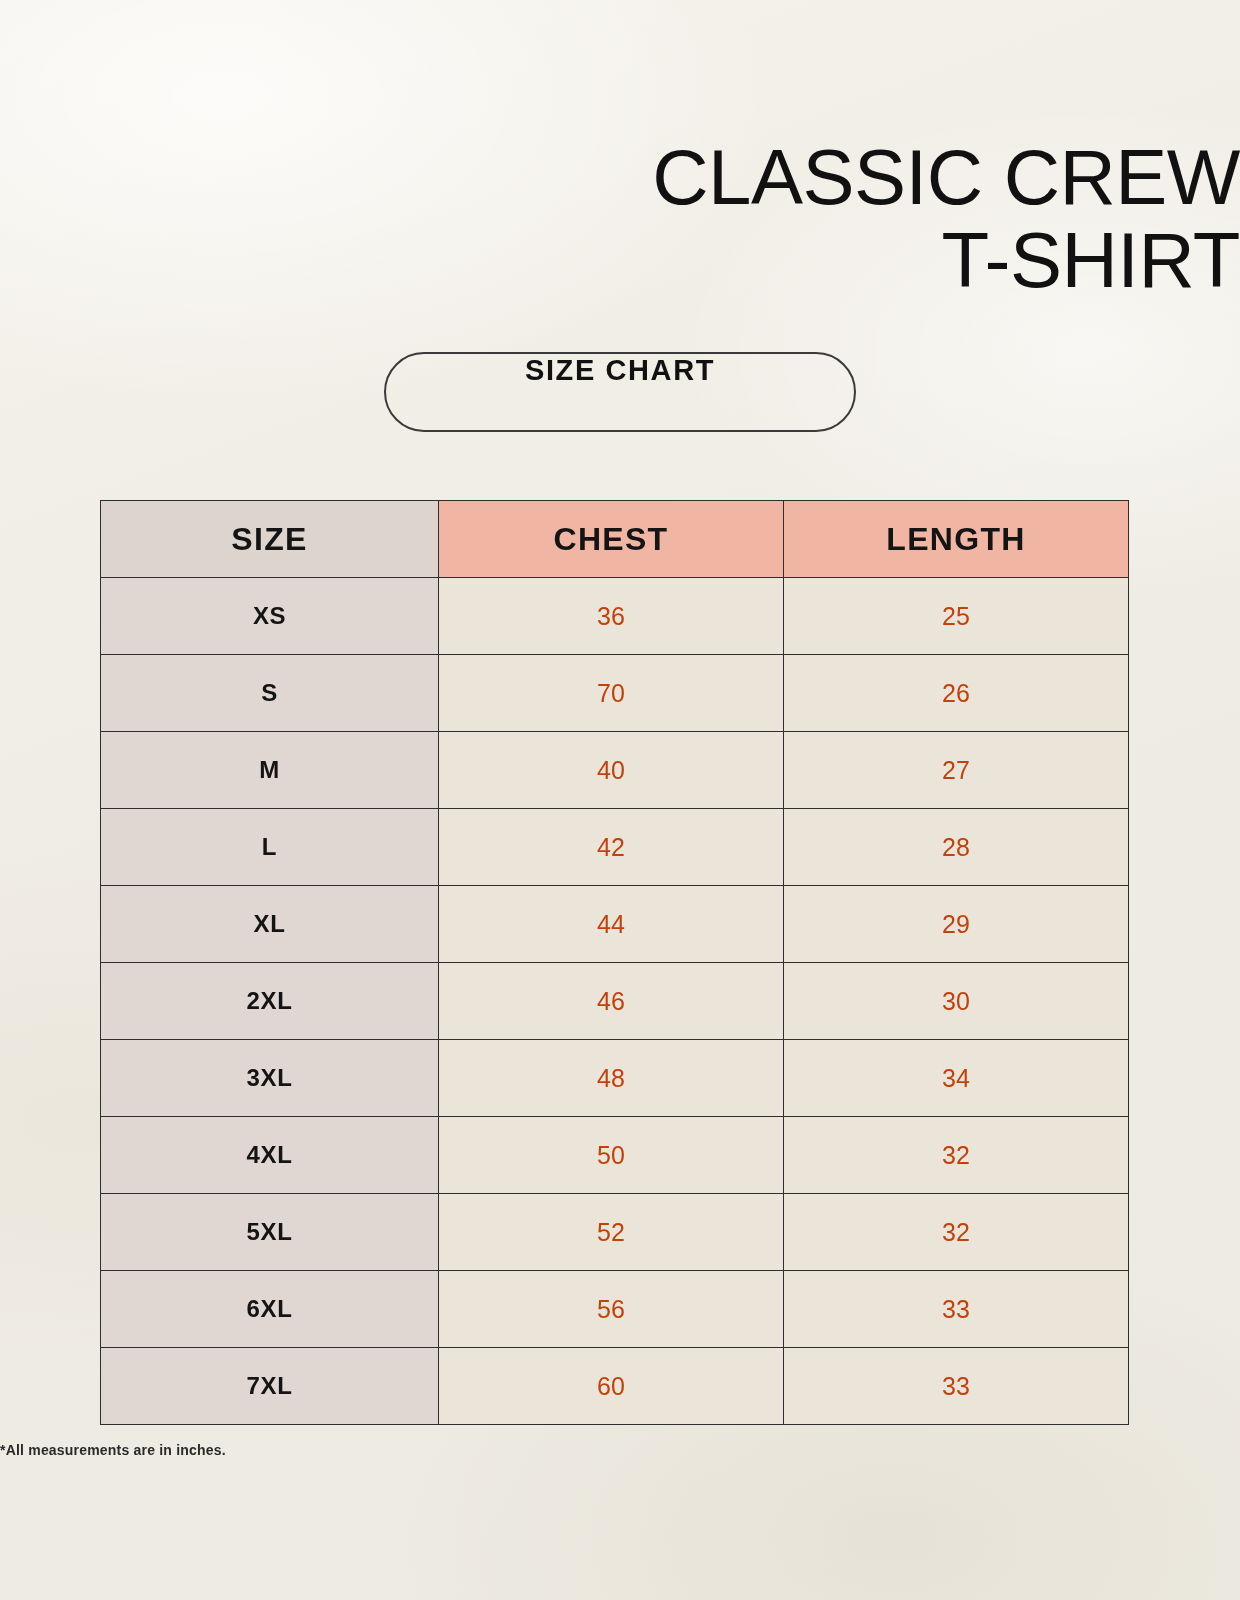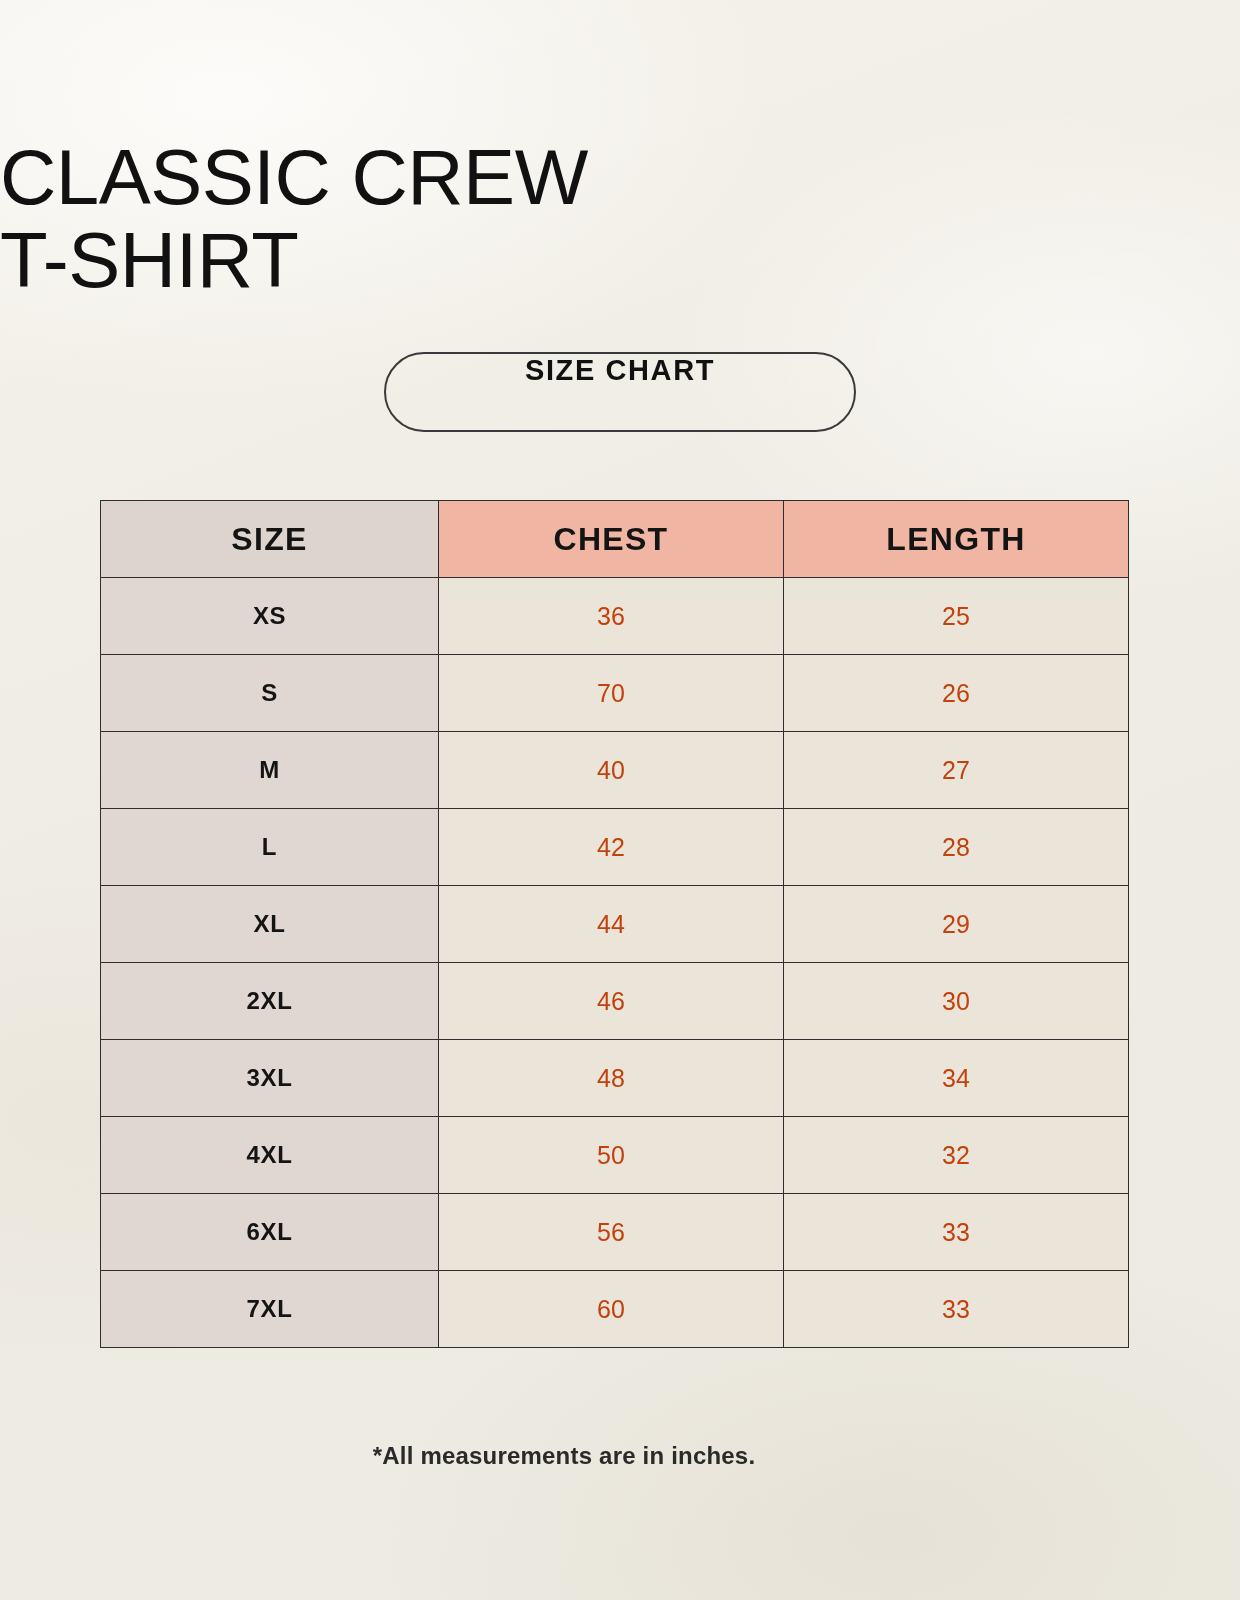--- a/index.html
+++ b/index.html
@@ -30,21 +30,21 @@
   .page {
     position: relative;
     width: 1240px;
     height: 1600px;
   }
   .title {
     position: absolute;
     top: 84px;
     left: 0;
     right: 0;
-    text-align: left;
+    text-align: right;
     font-size: 78px;
     line-height: 1.06;
     letter-spacing: -0.5px;
     font-weight: 400;
     color: #111111;
   }
   .title .line {
     display: block;
   }
   .pill {
@@ -110,22 +110,22 @@
     background: #eae4d9;
     font-size: 25px;
     font-weight: 400;
     color: #c2410c;
   }
   .footnote {
     position: absolute;
     top: 1442px;
     left: 0;
     width: 1128px;
-    text-align: center;
-    font-size: 24px;
+    text-align: left;
+    font-size: 14px;
     font-weight: 700;
     letter-spacing: 0.2px;
     color: #2a2a2a;
   }
 </style>
 </head>
 <body>
 
 <div class="page">
   <div class="bg-wash"></div>
@@ -188,20 +188,25 @@
           <td class="cell-size">3XL</td>
           <td class="cell-val">48</td>
           <td class="cell-val">34</td>
         </tr>
         <tr>
           <td class="cell-size">4XL</td>
           <td class="cell-val">50</td>
           <td class="cell-val">32</td>
         </tr>
         <tr>
+          <td class="cell-size">5XL</td>
+          <td class="cell-val">52</td>
+          <td class="cell-val">32</td>
+        </tr>
+        <tr>
           <td class="cell-size">6XL</td>
           <td class="cell-val">56</td>
           <td class="cell-val">33</td>
         </tr>
         <tr>
           <td class="cell-size">7XL</td>
           <td class="cell-val">60</td>
           <td class="cell-val">33</td>
         </tr>
       </tbody>

